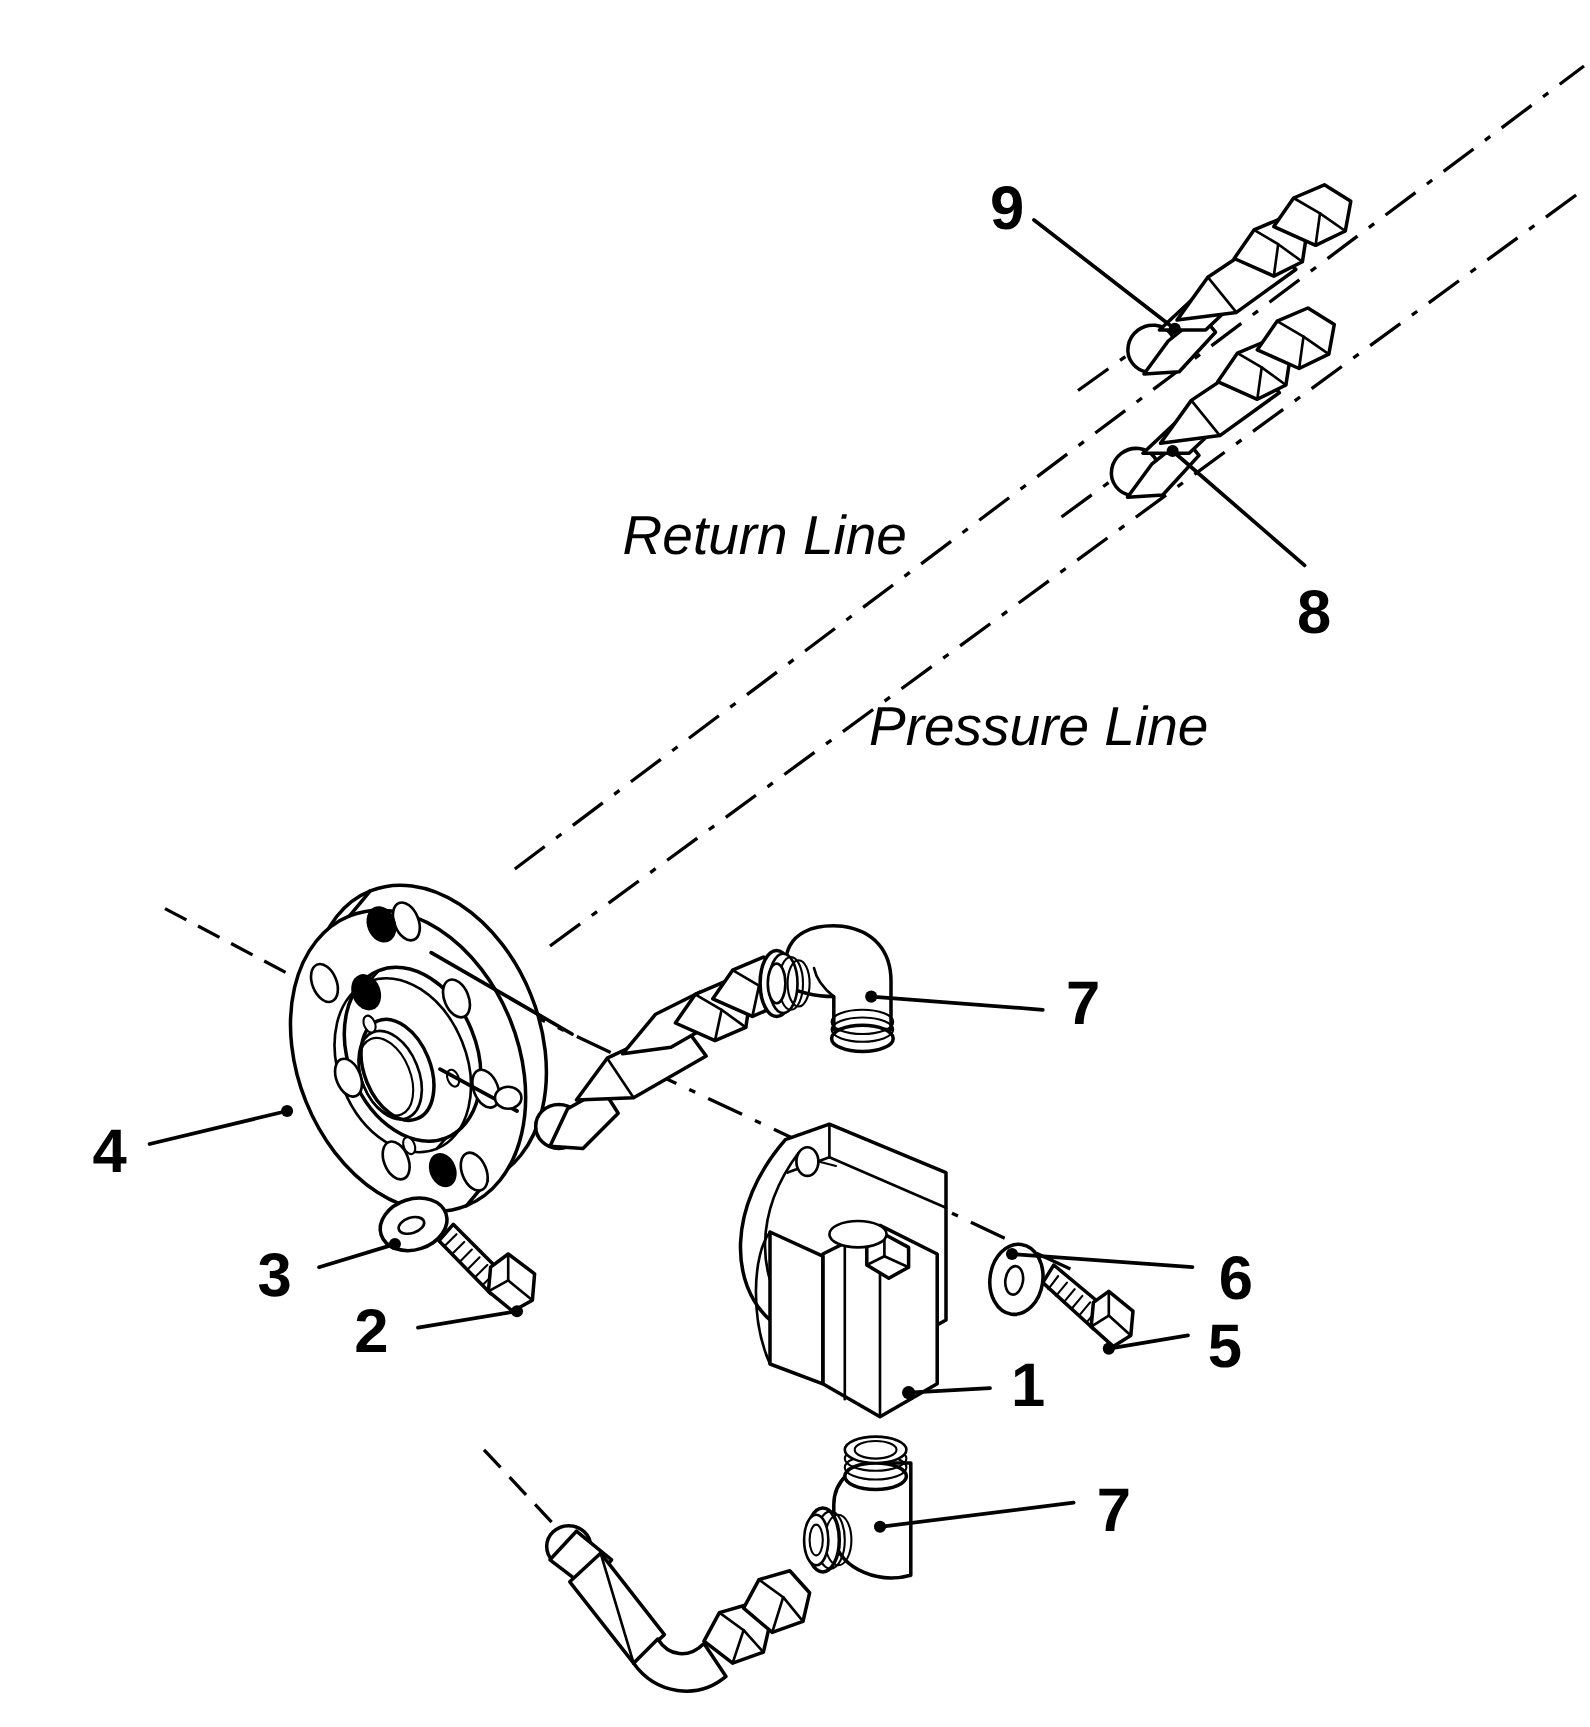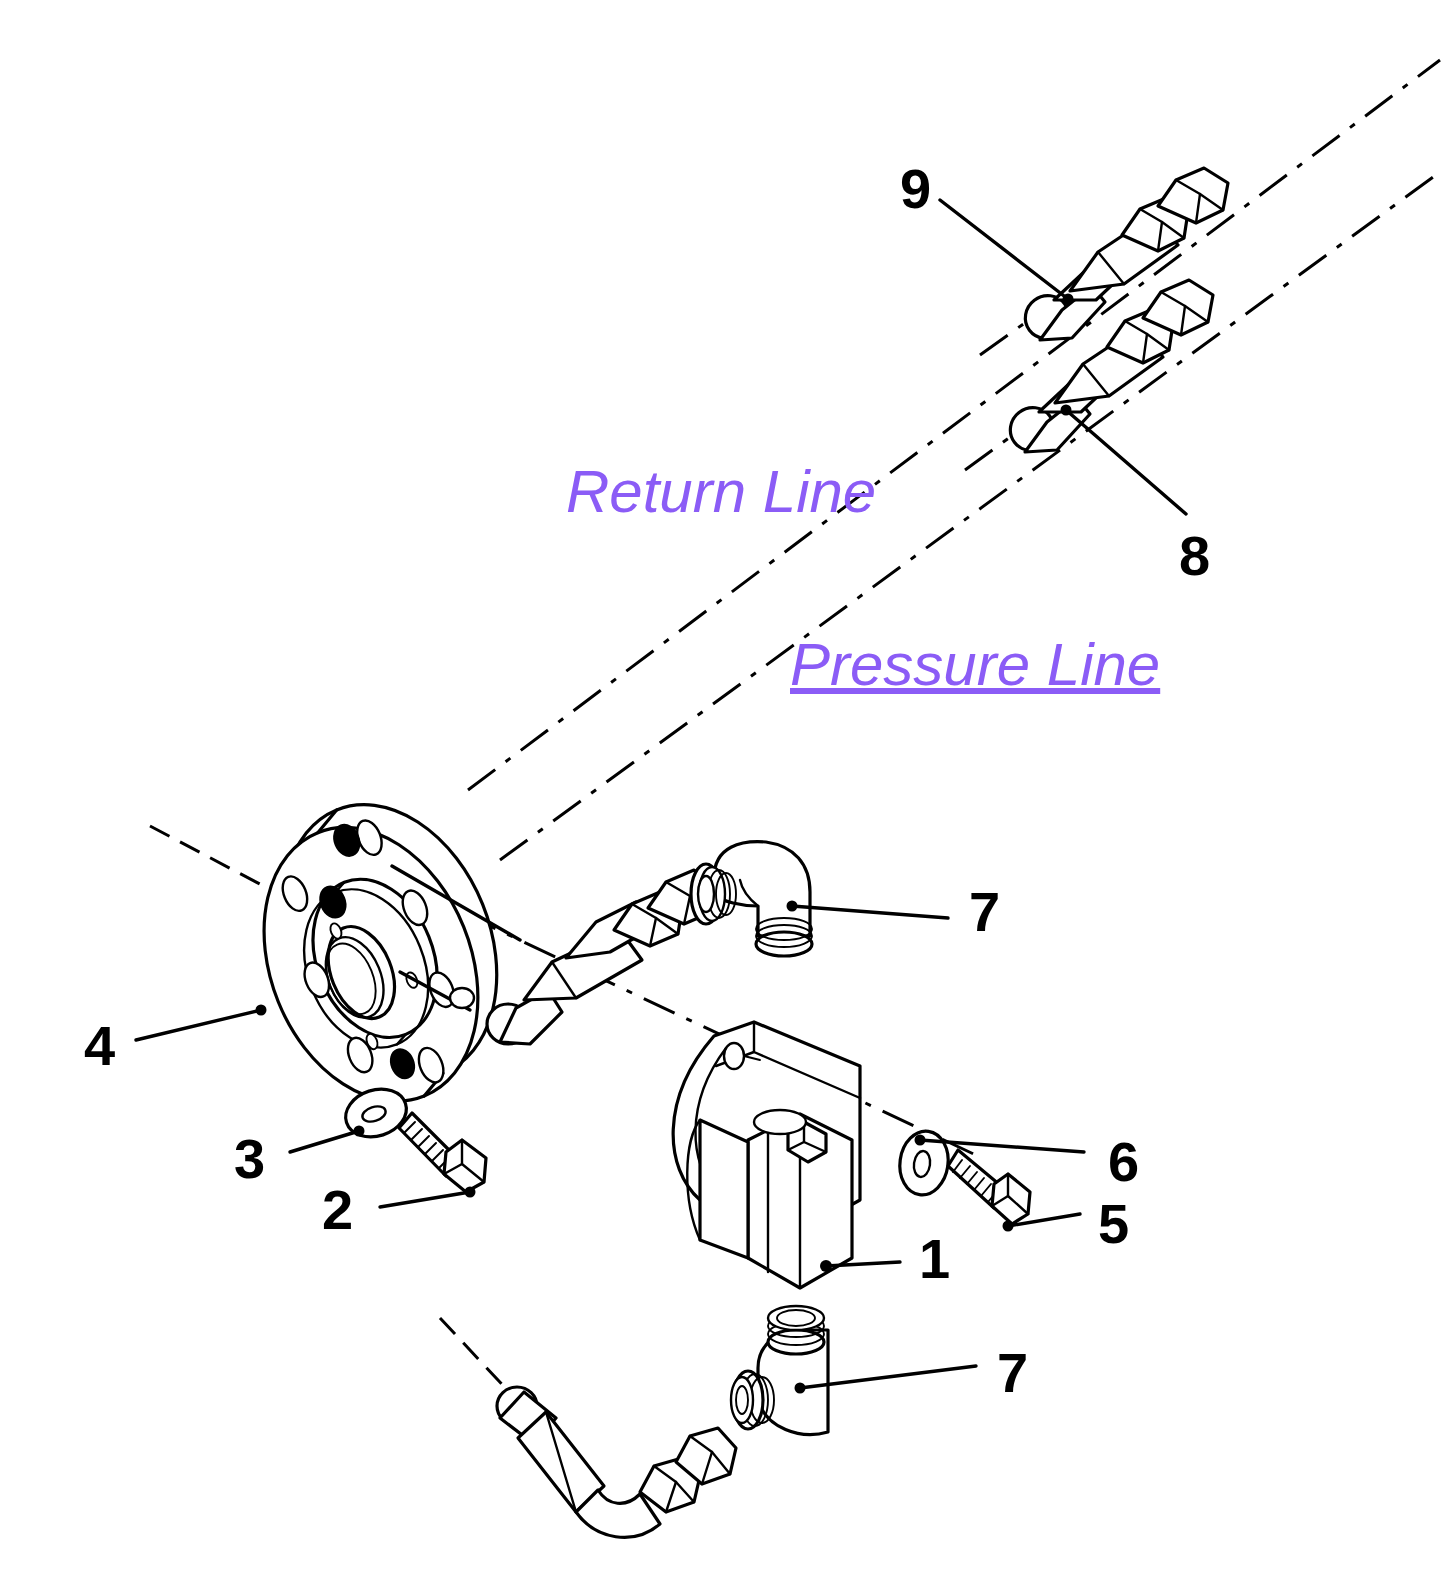--- a/index.html
+++ b/index.html
@@ -74,23 +74,23 @@
     font-size: 56px;
     font-weight: bold;
     color: #000000;
     line-height: 1;
     white-space: nowrap;
     user-select: none;
   }
   .line-label {
     position: absolute;
     font-family: "Liberation Sans", sans-serif;
-    font-size: 60px;
+    font-size: 50px;
     font-style: italic;
-    color: #8b5cf6;
+    color: #000000;
     line-height: 1;
     white-space: nowrap;
     user-select: none;
   }
 </style>
 </head>
 <body>
 
 <div id="diagram-root">
 
@@ -378,21 +378,21 @@
         <ellipse class="ln-hair fillwhite" cx="742" cy="1400" rx="6" ry="14"></ellipse>
       </g>
       <circle class="fillblack" cx="800" cy="1388" r="5.5"></circle>
       <path class="leader" d="M 800 1388 L 976 1366"></path>
     </g>
 
   </svg>
 
   <div class="line-label" style="left:566px; top:462px;">Return Line</div>
 
-  <div class="line-label" style="left:790px; top:635px;text-decoration:underline;">Pressure Line</div>
+  <div class="line-label" style="left:790px; top:635px;">Pressure Line</div>
 
   <div class="callout-num" style="left:900px; top:161px;">9</div>
 
   <div class="callout-num" style="left:1179px; top:528px;">8</div>
 
   <div class="callout-num" style="left:969px; top:884px;">7</div>
 
   <div class="callout-num" style="left:84px; top:1018px;">4</div>
 
   <div class="callout-num" style="left:234px; top:1131px;">3</div>

